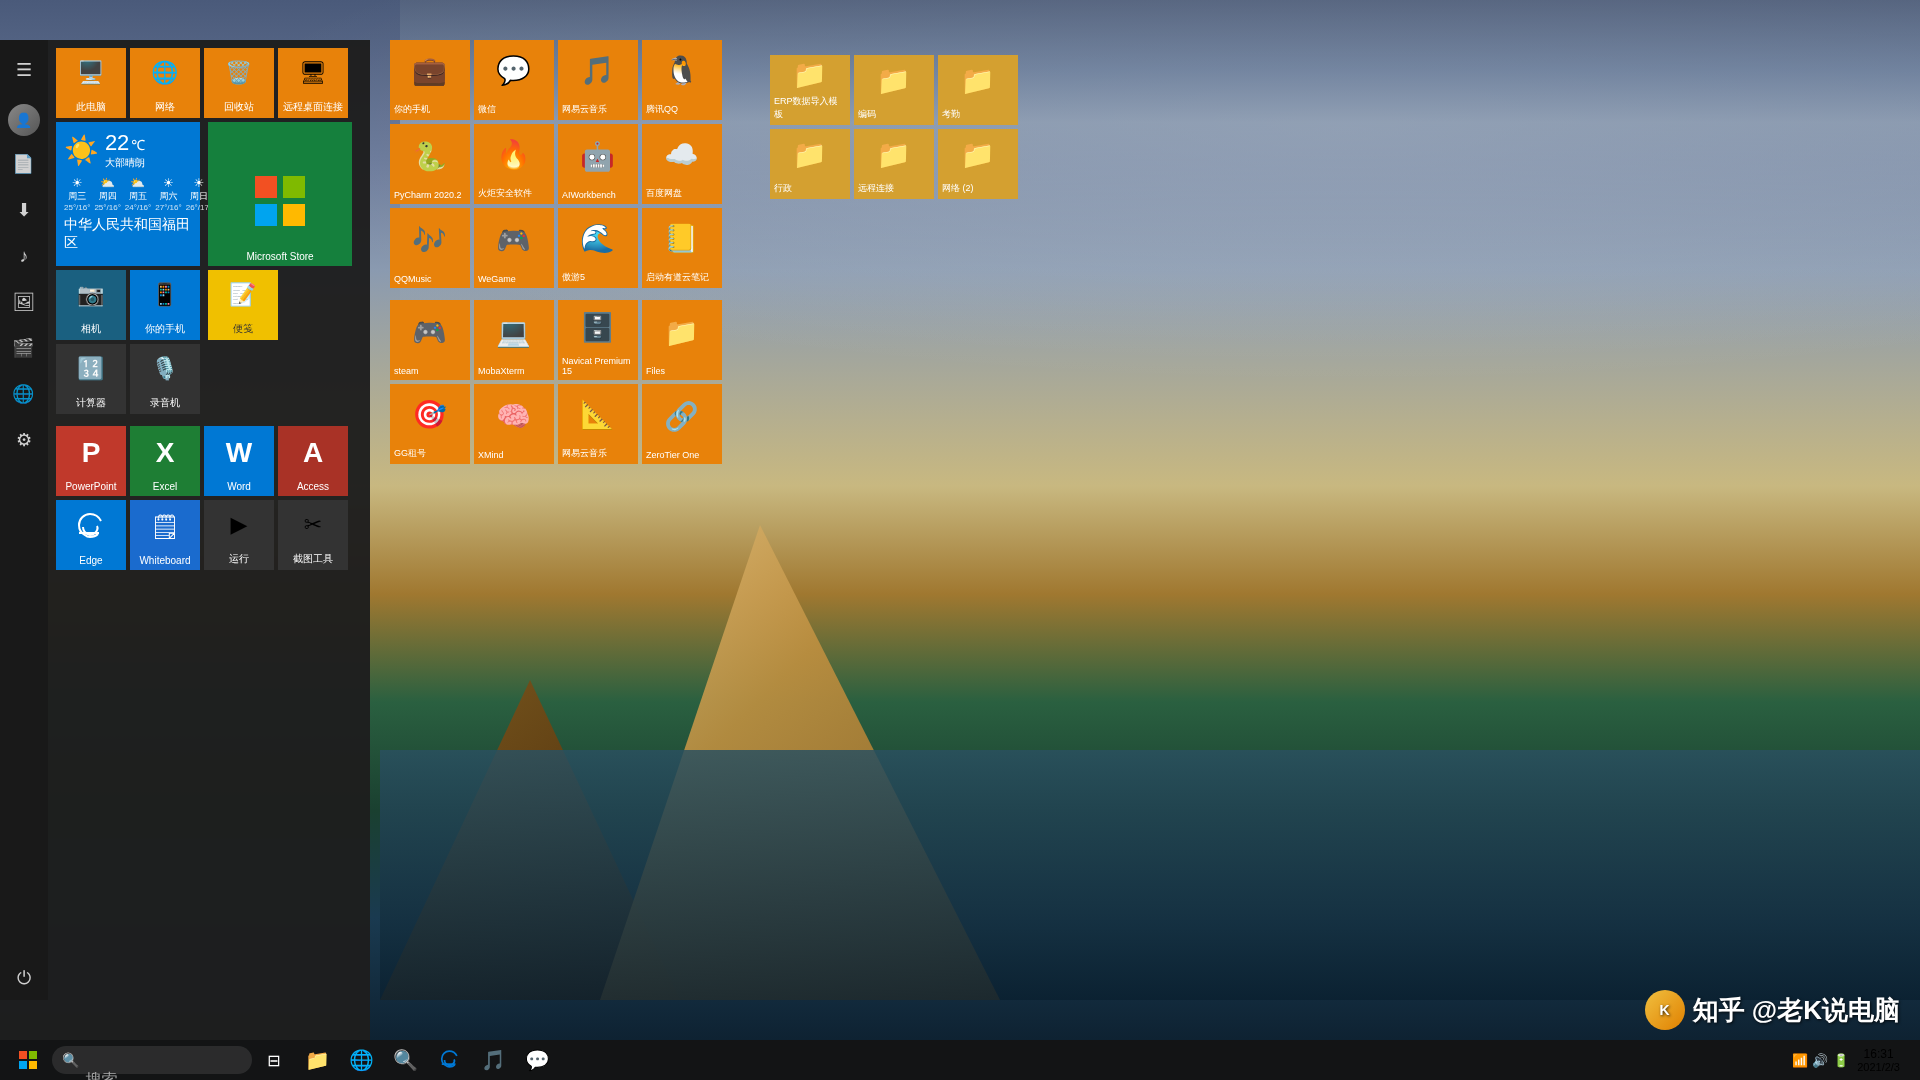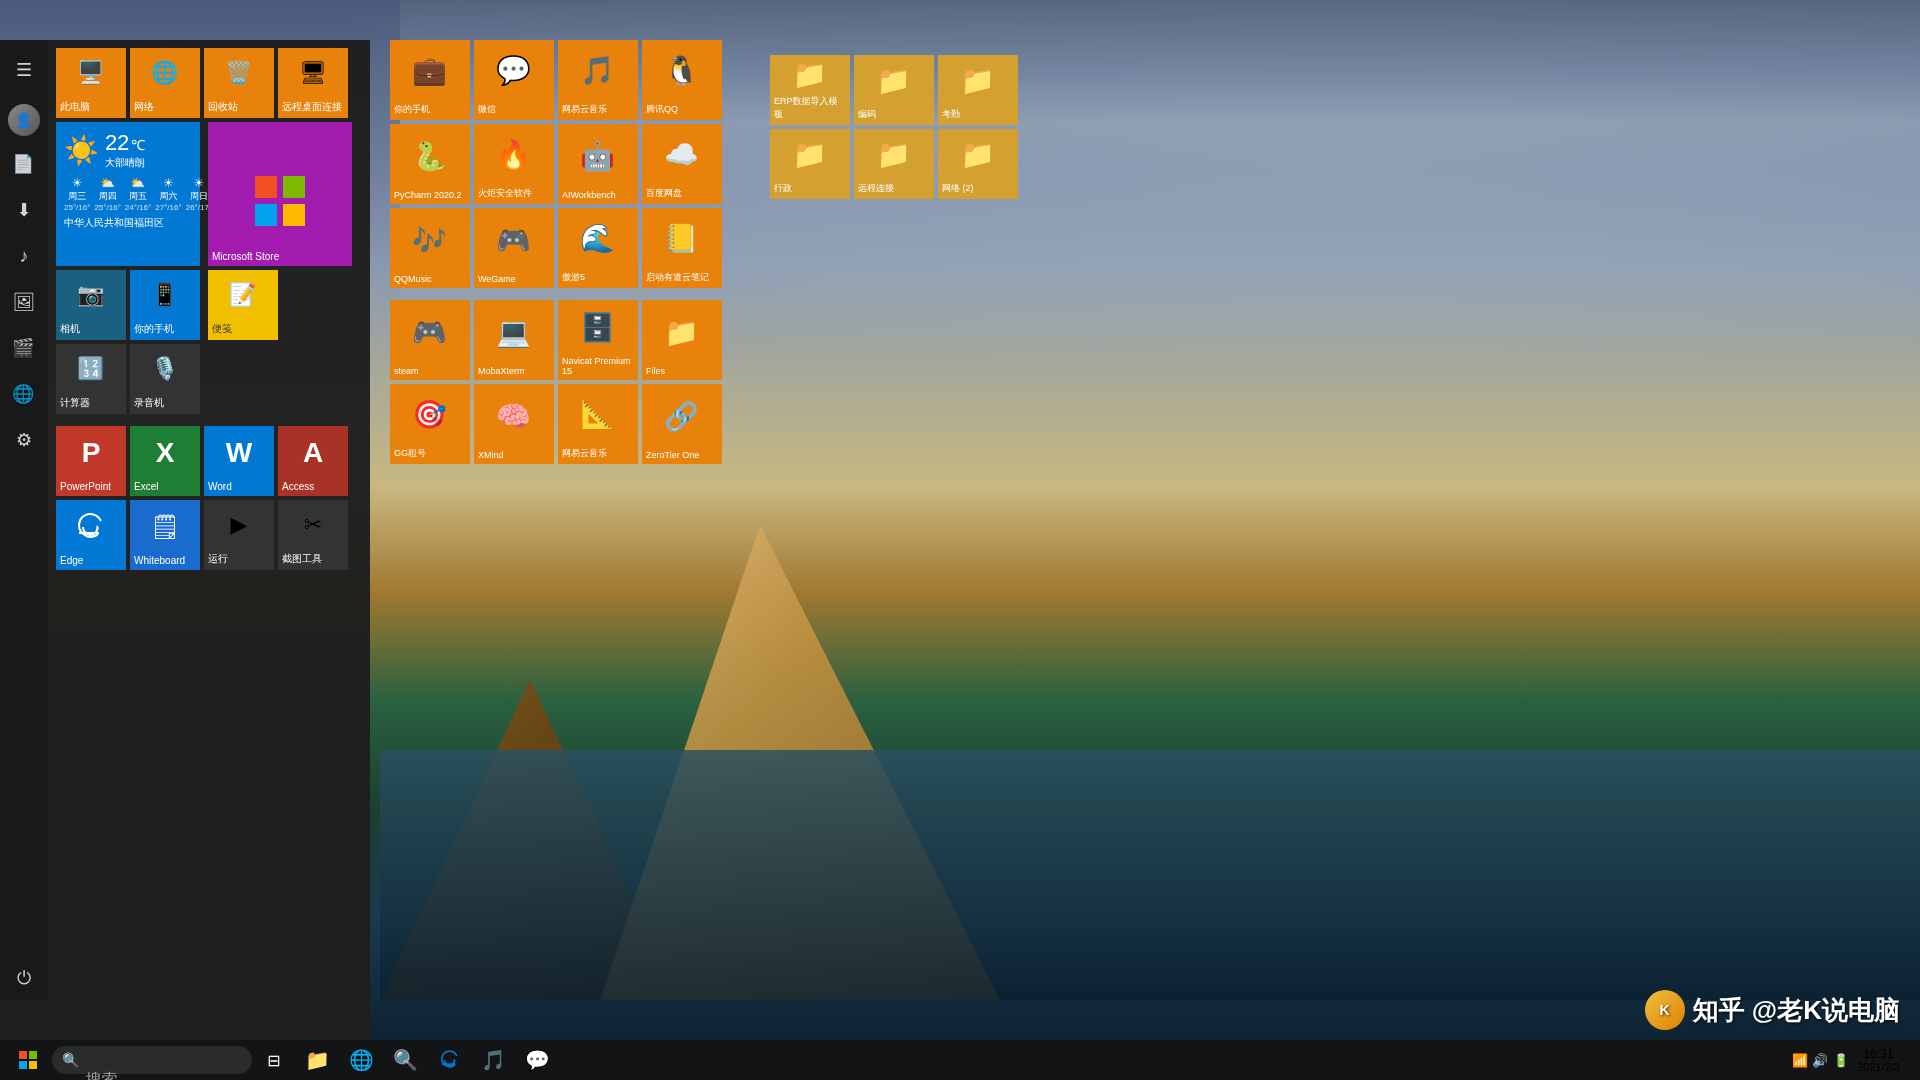--- a/index.html
+++ b/index.html
@@ -143,21 +143,21 @@
       align-items: center;
       justify-content: flex-end;
       cursor: pointer;
       overflow: hidden;
       border-radius: 0;
     }
     .tile-label {
       color: white;
       font-size: 10px;
       padding: 2px 4px 4px;
-      text-align: left;
+      text-align: center;
       width: 100%;
       font-weight: 400;
     }
     .tile-icon-area {
       flex: 1;
       display: flex;
       align-items: center;
       justify-content: center;
       width: 100%;
     }
@@ -182,39 +182,39 @@
     }
     .weather-main {
       display: flex;
       align-items: center;
       gap: 6px;
       margin-bottom: 4px;
     }
     .weather-sun { font-size: 28px; }
     .weather-temp { font-size: 22px; font-weight: 300; }
     .weather-desc { font-size: 10px; }
-    .weather-location { font-size: 10px; margin-top: 4px; }
+    .weather-location { font-size: 14px; margin-top: 4px; }
     .weather-forecast {
       display: flex;
       gap: 4px;
       margin-top: 6px;
     }
     .weather-day {
       display: flex;
       flex-direction: column;
       align-items: center;
       font-size: 9px;
       flex: 1;
     }
     .weather-day-icon { font-size: 12px; }
     .weather-day-temps { font-size: 8px; color: rgba(255,255,255,0.8); }
 
     
     .store-tile {
-      background: #a21caf;
+      background: #15803d;
       width: 144px;
       height: 144px;
       display: flex;
       flex-direction: column;
       align-items: center;
       justify-content: flex-end;
       cursor: pointer;
       position: relative;
       gap: 16px;
     }

